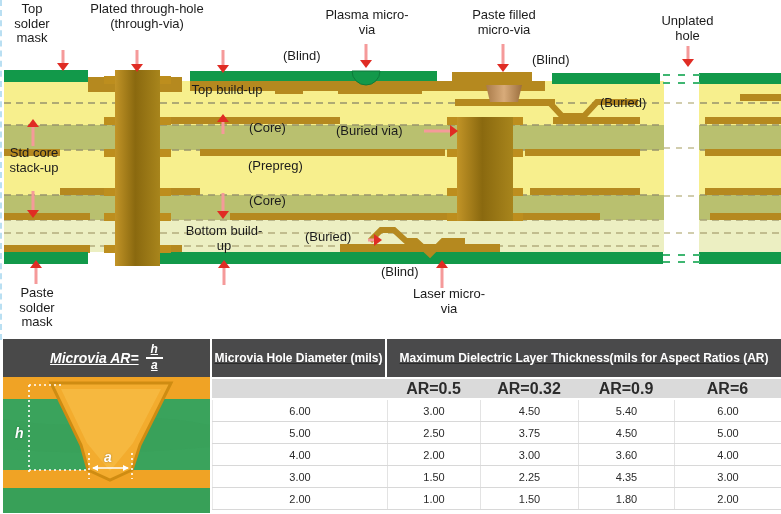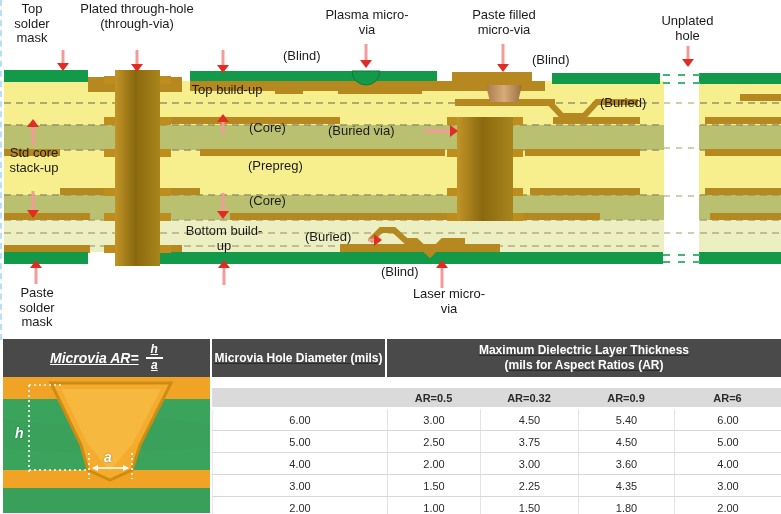--- a/index.html
+++ b/index.html
@@ -35,24 +35,24 @@
   .frac .num { border-bottom:2px solid #fff; padding:0 5px; }
   .dim-lbl { position:absolute; color:#fff; font-weight:bold; font-style:italic; font-size:14px; text-shadow:0 0 2px rgba(0,0,0,.35); }
   
   .tbl { position:absolute; left:212px; top:339px; width:569px; color:#2b2b2b; }
   .t-head { display:flex; height:38px;text-decoration:underline; }
   .t-h1 {
     width:175px; background:#4a4a4b; color:#fff; display:flex; align-items:center; justify-content:center;
     text-align:center; font-size:12px; font-weight:bold; line-height:1.2; border-right:2px solid #fff; box-sizing:border-box;
   }
   .t-h2 {
-    flex:1; background:#4a4a4b; color:#fff; display:flex; flex-direction:column;
+    flex:1; background:#4a4a4b; color:#fff; display:flex; flex-direction:row;
     align-items:center; justify-content:center; text-align:center; font-size:12px; font-weight:bold; line-height:1.25;
   }
-  .t-sub { display:flex; height:19px; background:#dadada; margin-top:11px; font-weight:bold; font-size:11px; }
+  .t-sub { display:flex; height:19px; background:#dadada; margin-top:2px; font-weight:bold; font-size:16px; }
   .t-row { display:flex; height:21px; border-bottom:1px solid #d8d8d8; background:#fff; font-size:11px; }
   .t-body { margin-top:2px; }
   .cell { display:flex; align-items:center; justify-content:center; box-sizing:border-box; }
   .c1 { width:175px; }
   .c2 { width:93px; }
   .c3 { width:98px; }
   .c4 { width:96px; }
   .c5 { flex:1; }
   .t-row .c2, .t-row .c3, .t-row .c4, .t-row .c5 { border-left:1px solid #e3e3e3; }
   .t-row .c1 { border-left:1px solid #e9e9e9; }
@@ -184,30 +184,30 @@
         <line x1="664" y1="148" x2="699" y2="148"></line>
         <line x1="664" y1="196" x2="699" y2="196"></line>
         <line x1="664" y1="233" x2="699" y2="233"></line>
       </g>
     </g>
   </svg>
 
   <div class="edge-dashes"></div>
 
   <div class="lbl" style="left:3px;top:2px;width:58px">Top solder mask</div>
-  <div class="lbl" style="left:73px;top:2px;width:128px">Plated through-hole (through-via)</div>
+  <div class="lbl" style="left:83px;top:2px;width:128px">Plated through-hole (through-via)</div>
   <div class="lbl" style="left:322px;top:8px;width:90px">Plasma micro-via</div>
   <div class="lbl nowrap" style="left:283px;top:49px">(Blind)</div>
   <div class="lbl" style="left:455px;top:8px;width:98px">Paste filled micro-via</div>
   <div class="lbl nowrap" style="left:532px;top:53px">(Blind)</div>
   <div class="lbl" style="left:650px;top:14px;width:75px">Unplated hole</div>
   <div class="lbl nowrap" style="left:600px;top:96px">(Buried)</div>
   <div class="lbl" style="left:186px;top:83px;width:82px">Top build-up</div>
   <div class="lbl nowrap" style="left:249px;top:121px">(Core)</div>
-  <div class="lbl nowrap" style="left:328px;top:124px">(Buried via)</div>
+  <div class="lbl nowrap" style="left:336px;top:124px">(Buried via)</div>
   <div class="lbl nowrap" style="left:248px;top:159px">(Prepreg)</div>
   <div class="lbl nowrap" style="left:249px;top:194px">(Core)</div>
   <div class="lbl" style="left:4px;top:146px;width:60px">Std core stack-up</div>
   <div class="lbl" style="left:183px;top:224px;width:82px">Bottom build-up</div>
   <div class="lbl nowrap" style="left:305px;top:230px">(Buried)</div>
   <div class="lbl nowrap" style="left:381px;top:265px">(Blind)</div>
   <div class="lbl" style="left:405px;top:287px;width:88px">Laser micro-via</div>
   <div class="lbl" style="left:8px;top:286px;width:58px">Paste solder mask</div>
 
   <div class="ar ar-d" style="left:56px;top:50px;height:21px">

